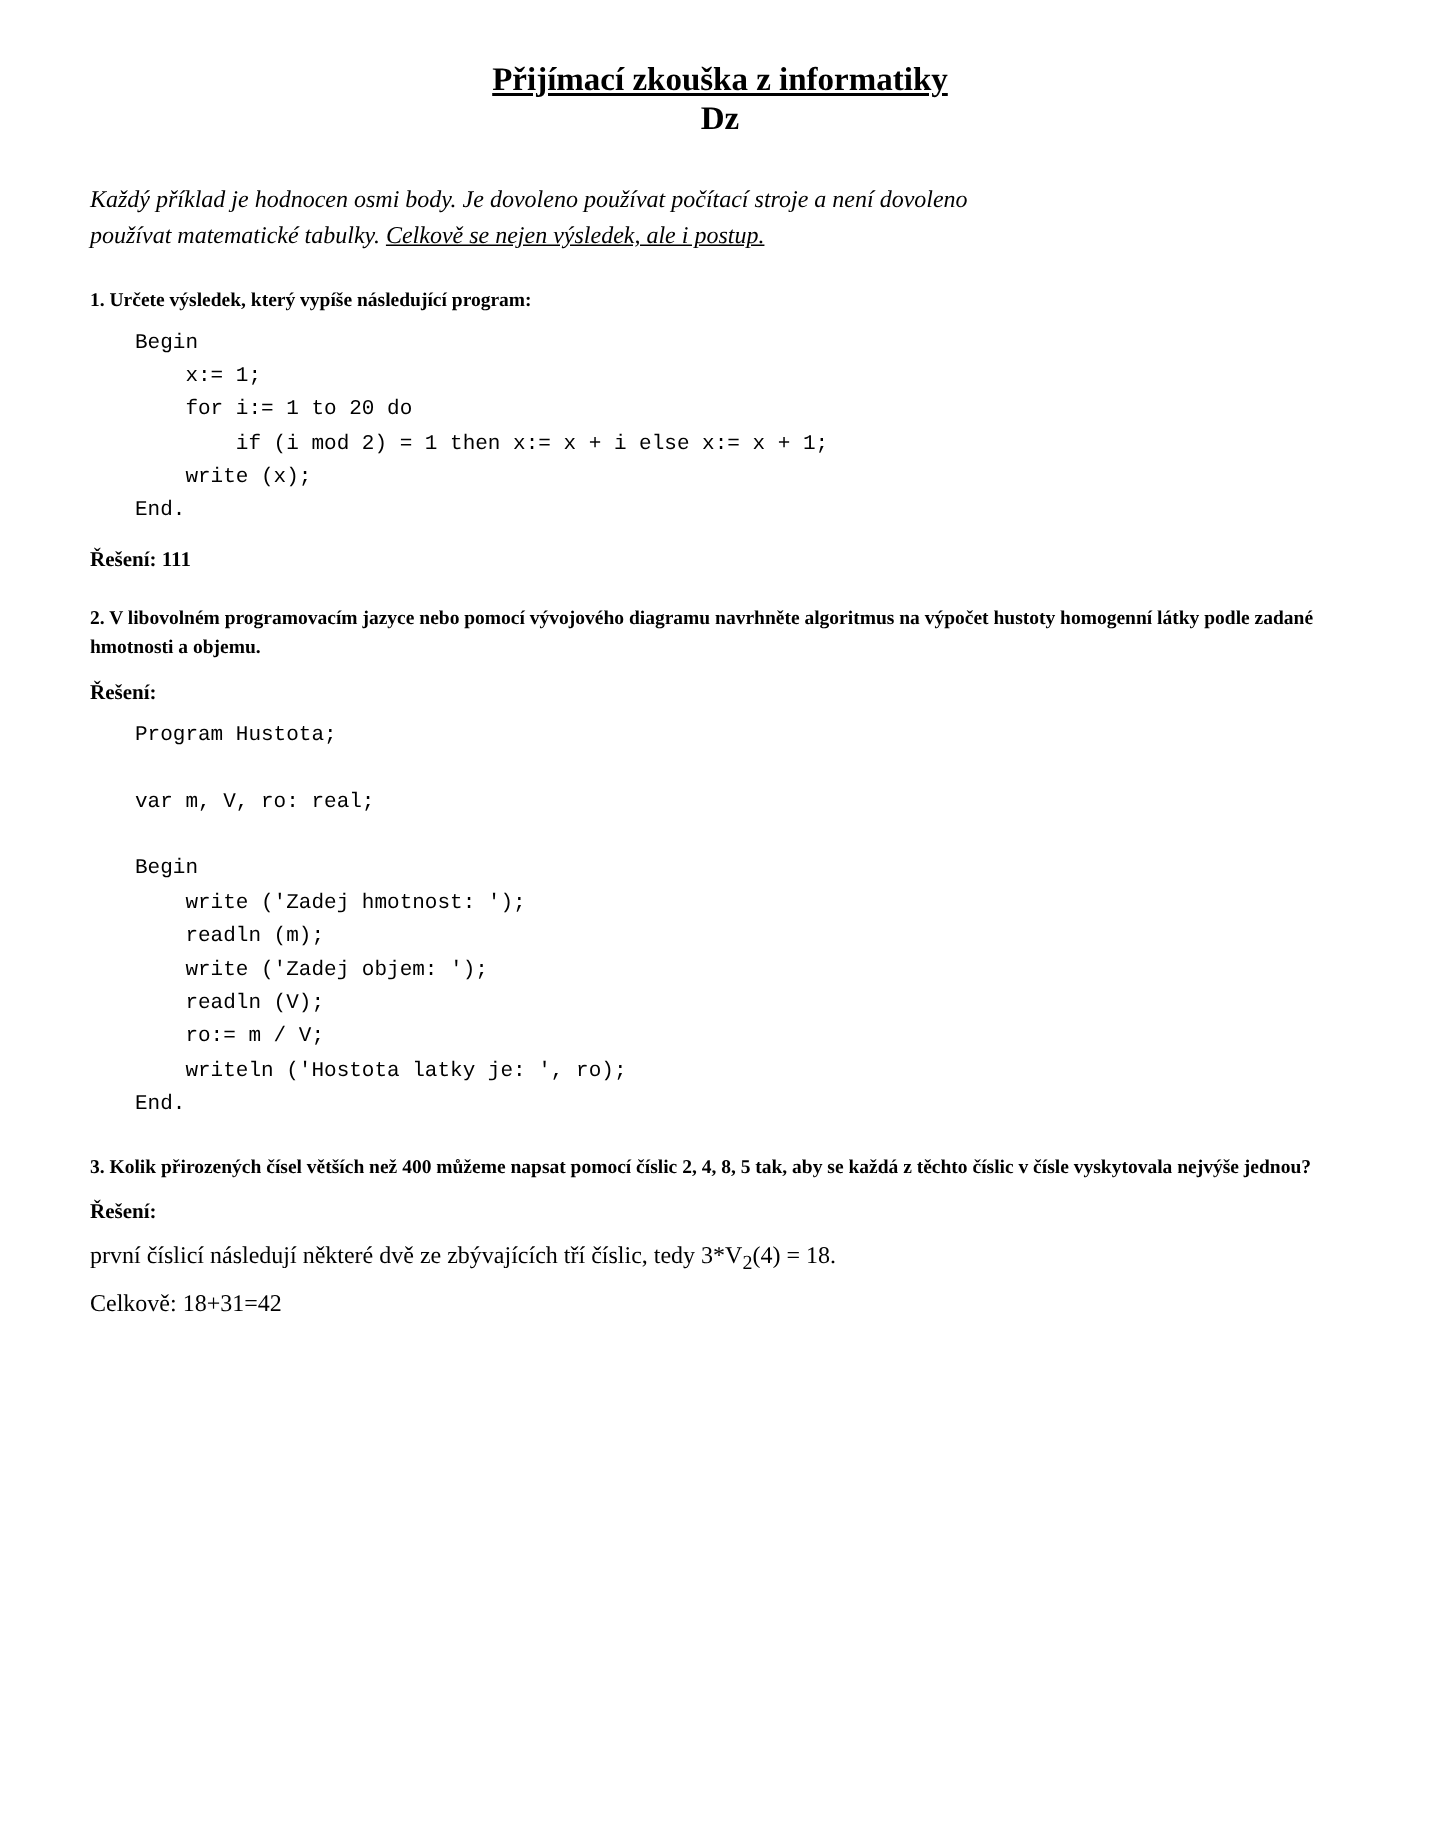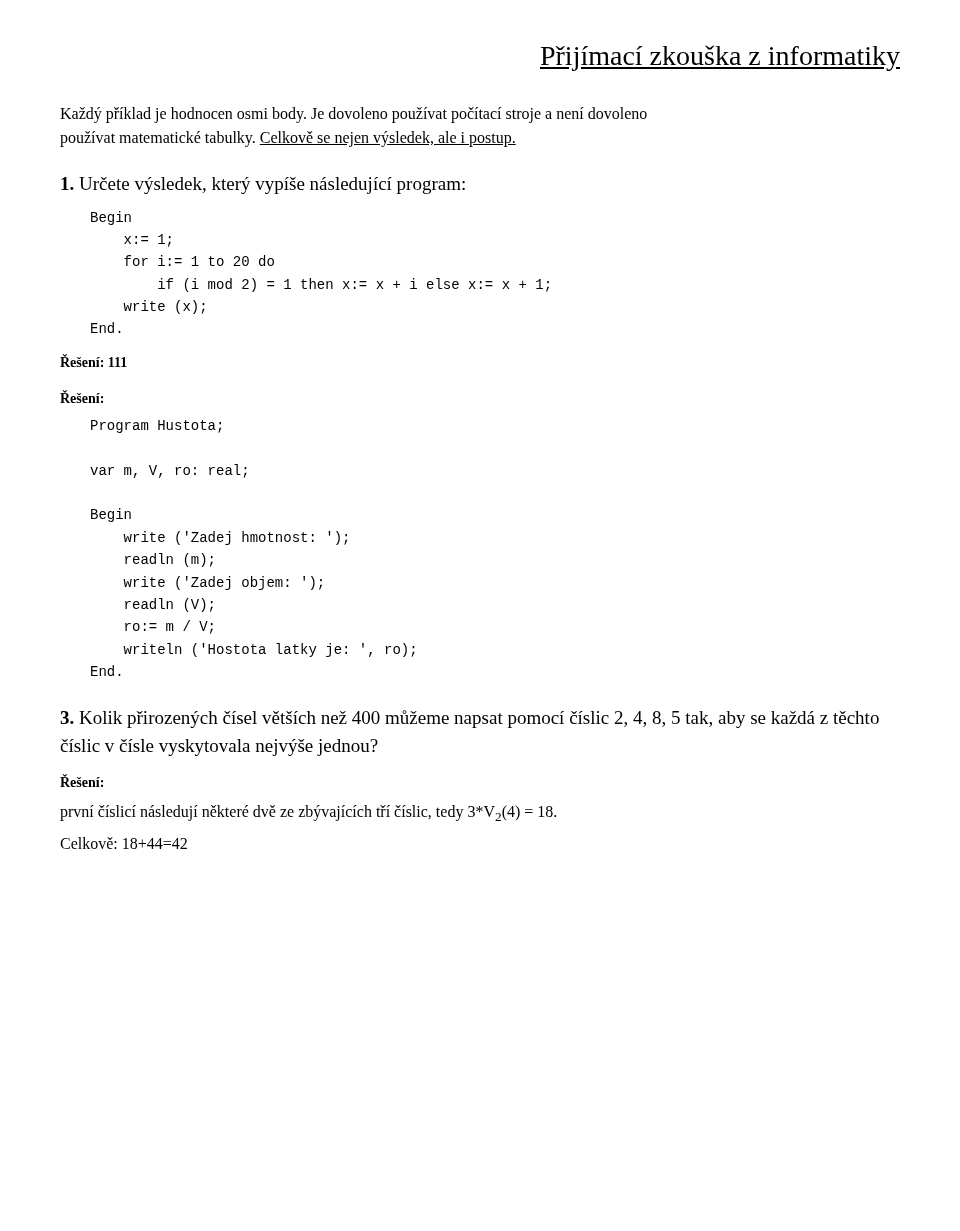--- a/index.html
+++ b/index.html
@@ -17,43 +17,43 @@
       min-height: 1231px;
       padding: 40px 60px;
     }
 
     .page-title {
       text-align: center;
       margin-bottom: 30px;
     }
 
     .page-title h1 {
-      font-size: 28px;
-      font-weight: normal;
+      font-size: 22px;
+      font-weight: bold;
       text-decoration: underline;
-      text-align: right;
     }
 
     .page-title h2 {
       font-size: 22px;
       font-weight: bold;
     }
 
     .intro-text {
       margin-bottom: 20px;
       line-height: 1.5;
+      font-style: italic;
     }
 
     .section {
       margin-bottom: 20px;
     }
 
     .section-heading {
-      font-size: 19px;
-      font-weight: normal;
+      font-size: 13px;
+      font-weight: bold;
       margin-bottom: 8px;
       line-height: 1.5;
     }
 
     .code-block {
       font-family: 'Courier New', Courier, monospace;
       font-size: 14px;
       line-height: 1.6;
       margin: 8px 0 8px 30px;
       white-space: pre;
@@ -72,20 +72,21 @@
 
     .underline-text {
       text-decoration: underline;
     }
   </style>
 </head>
 <body>
 
 <div class="page-title">
   <h1>Přijímací zkouška z informatiky</h1>
+  <h2>Dz</h2>
 </div>
 
 <div class="intro-text">
   <span>Každý příklad je hodnocen osmi body. Je dovoleno používat počítací stroje a není dovoleno</span><br>
   <span>používat matematické tabulky.</span>
   <span class="underline-text">Celkově se nejen výsledek, ale i postup.</span>
 </div>
 
 <div class="section">
   <p class="section-heading">
@@ -95,20 +96,24 @@
   <pre class="code-block">Begin
     x:= 1;
     for i:= 1 to 20 do
         if (i mod 2) = 1 then x:= x + i else x:= x + 1;
     write (x);
 End.</pre>
   <p class="solution-label">Řešení: 111</p>
 </div>
 
 <div class="section">
+  <p class="section-heading">
+    <strong><span>2.</span></strong>
+    <span>V libovolném programovacím jazyce nebo pomocí vývojového diagramu navrhněte algoritmus na výpočet hustoty homogenní látky podle zadané hmotnosti a objemu.</span>
+  </p>
   <p class="solution-label">Řešení:</p>
   <pre class="code-block">Program Hustota;
 
 var m, V, ro: real;
 
 Begin
     write ('Zadej hmotnost: ');
     readln (m);
     write ('Zadej objem: ');
     readln (V);
@@ -119,14 +124,14 @@
 
 <div class="section">
   <p class="section-heading">
     <strong><span>3.</span></strong>
     <span>Kolik přirozených čísel větších než 400 můžeme napsat pomocí číslic 2, 4, 8, 5 tak, aby se každá z těchto číslic v čísle vyskytovala nejvýše jednou?</span>
   </p>
   <p class="solution-label">Řešení:</p>
   <p class="solution-text">
     <span>první číslicí následují některé dvě ze zbývajících tří číslic, tedy 3*V</span><sub>2</sub><span>(4) = 18.</span>
   </p>
-  <p class="solution-text">Celkově: 18+44=42</p>
+  <p class="solution-text">Celkově: 18+31=42</p>
 </div>
 
 </body></html>

